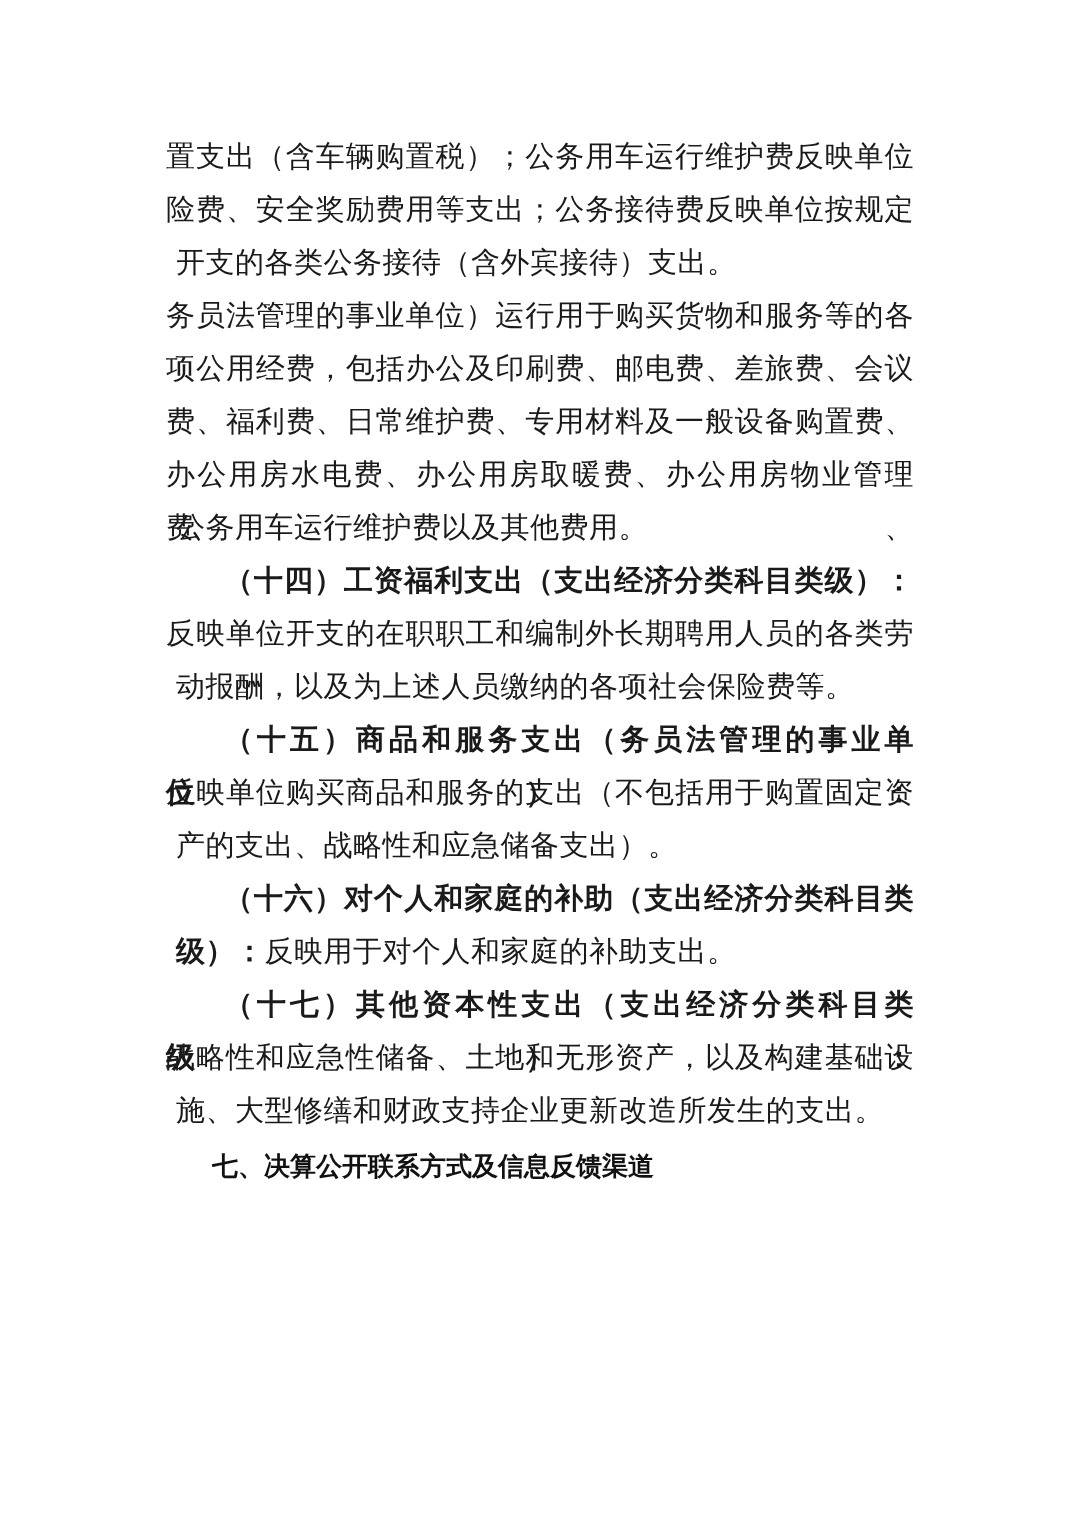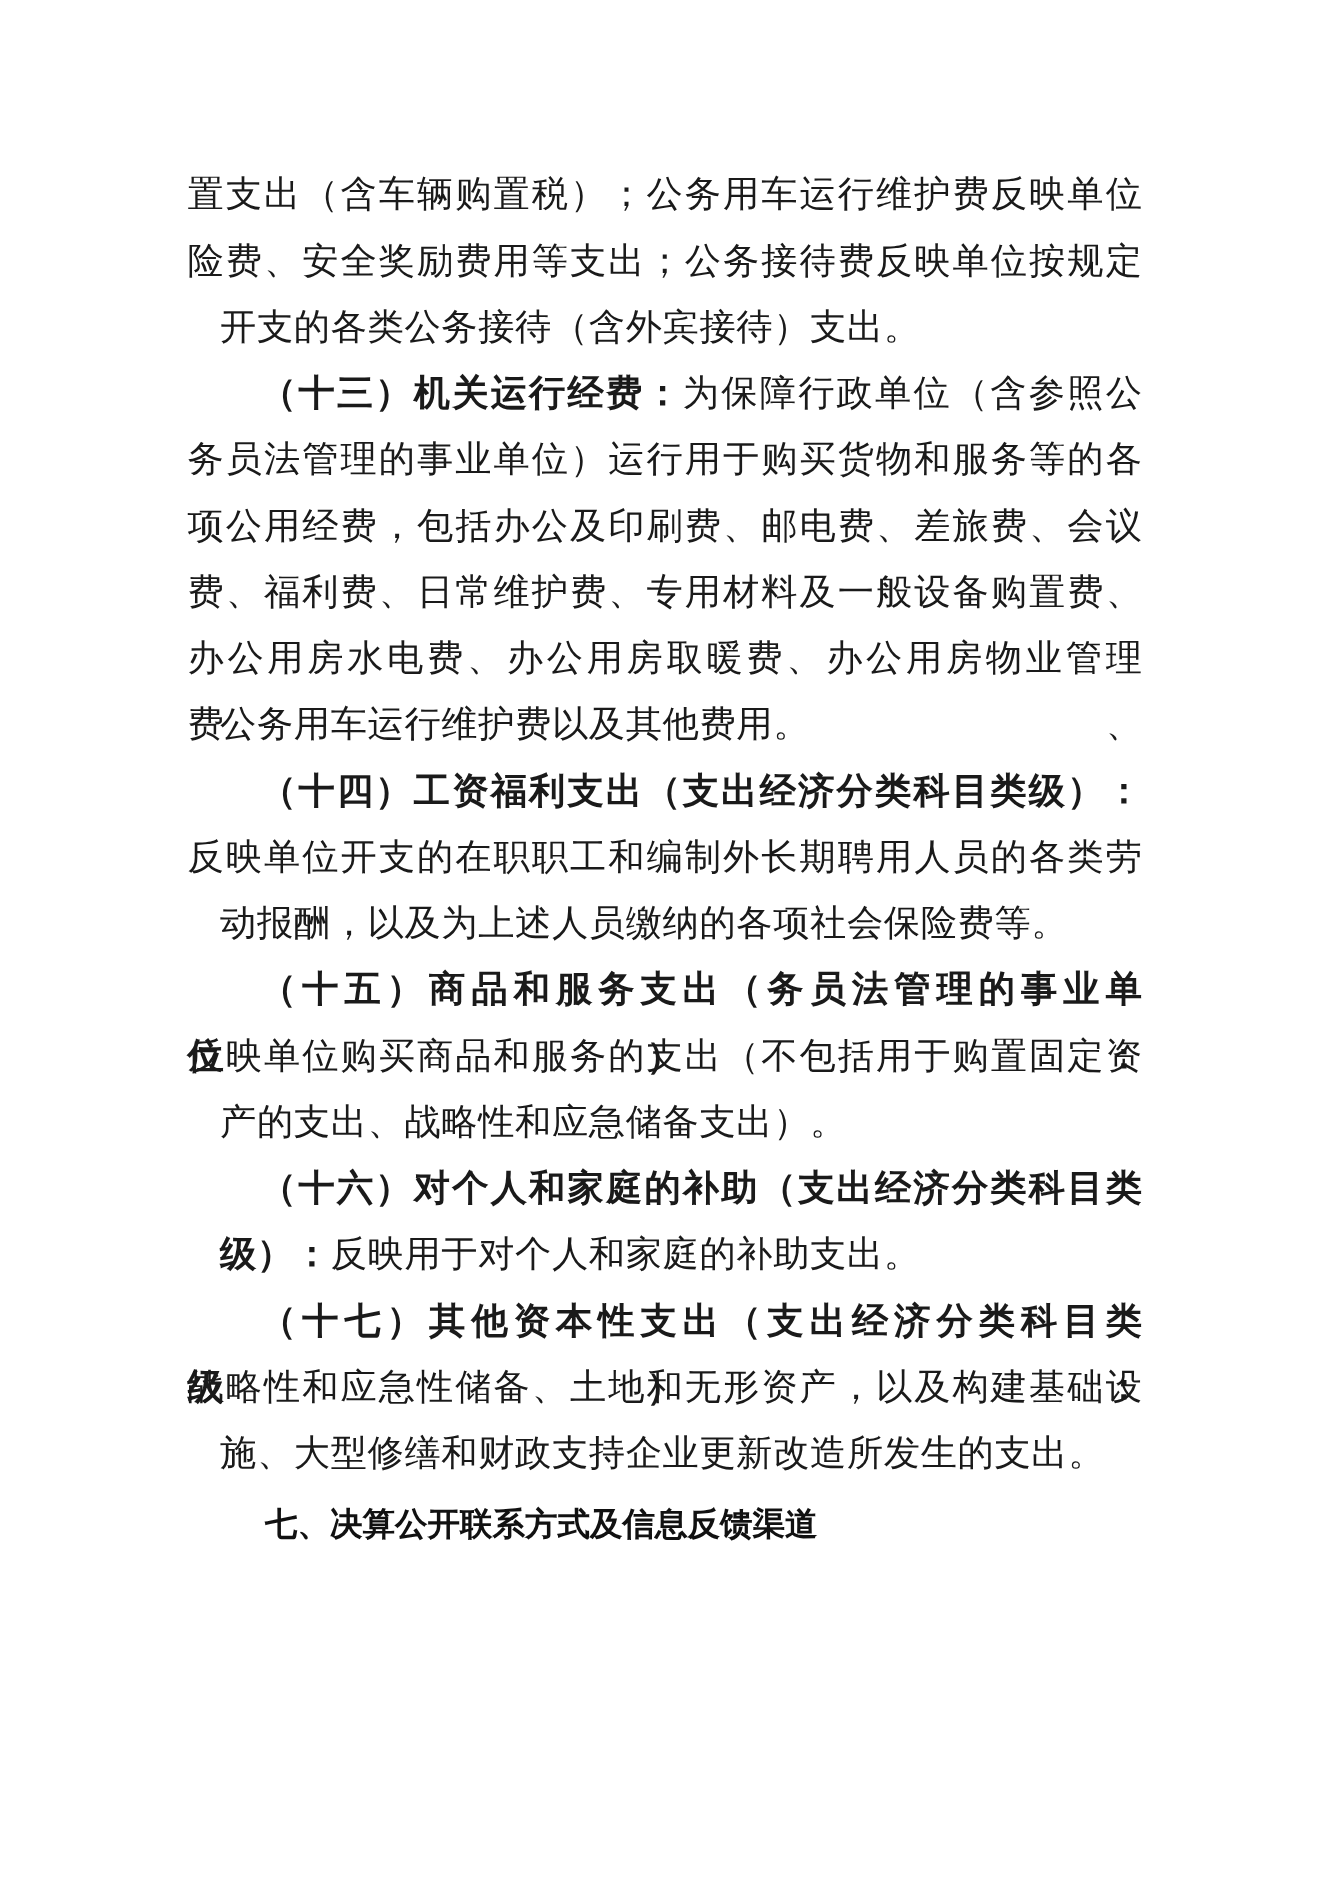--- a/index.html
+++ b/index.html
@@ -21,21 +21,21 @@
   }
   .line {
     font-family: "Liberation Serif", "DejaVu Serif", serif;
     font-size: 29px;
     line-height: 53px;
     height: 53px;
     color: #1a1a1a;
     text-align: justify;
     letter-spacing: 0.5px;
   }
-  .j   { text-align-last: justify; }
+  .j   { text-align-last: justify; margin-left: 16px; }
   .end { text-align-last: left; margin-left: 26px; }
   .ind { text-indent: 58px; }
   .b   { font-weight: bold; }
   .heading {
     font-family: "Liberation Sans", "DejaVu Sans", sans-serif;
     font-weight: bold;
     font-size: 26px;
     line-height: 42px;
     margin-top: 8px;
     text-indent: 62px;
@@ -47,21 +47,20 @@
 
 <div class="doc">
 
   <div class="line j"><span class="b"></span><span>置支出（含车辆购置税）；公务用车运行维护费反映单位</span></div>
 
 
   <div class="line j"><span class="b"></span><span>险费、安全奖励费用等支出；公务接待费反映单位按规定</span></div>
 
   <div class="line end"><span class="b"></span><span>开支的各类公务接待（含外宾接待）支出。</span></div>
 
-  <div class="line j ind"><span class="b">（十三）机关运行经费：</span><span>为保障行政单位（含参照公</span></div>
 
   <div class="line j"><span class="b"></span><span>务员法管理的事业单位）运行用于购买货物和服务等的各</span></div>
 
   <div class="line j"><span class="b"></span><span>项公用经费，包括办公及印刷费、邮电费、差旅费、会议</span></div>
 
   <div class="line j"><span class="b"></span><span>费、福利费、日常维护费、专用材料及一般设备购置费、</span></div>
 
   <div class="line j"><span class="b"></span><span>办公用房水电费、办公用房取暖费、办公用房物业管理费、</span></div>
 
   <div class="line end"><span class="b"></span><span>公务用车运行维护费以及其他费用。</span></div>

